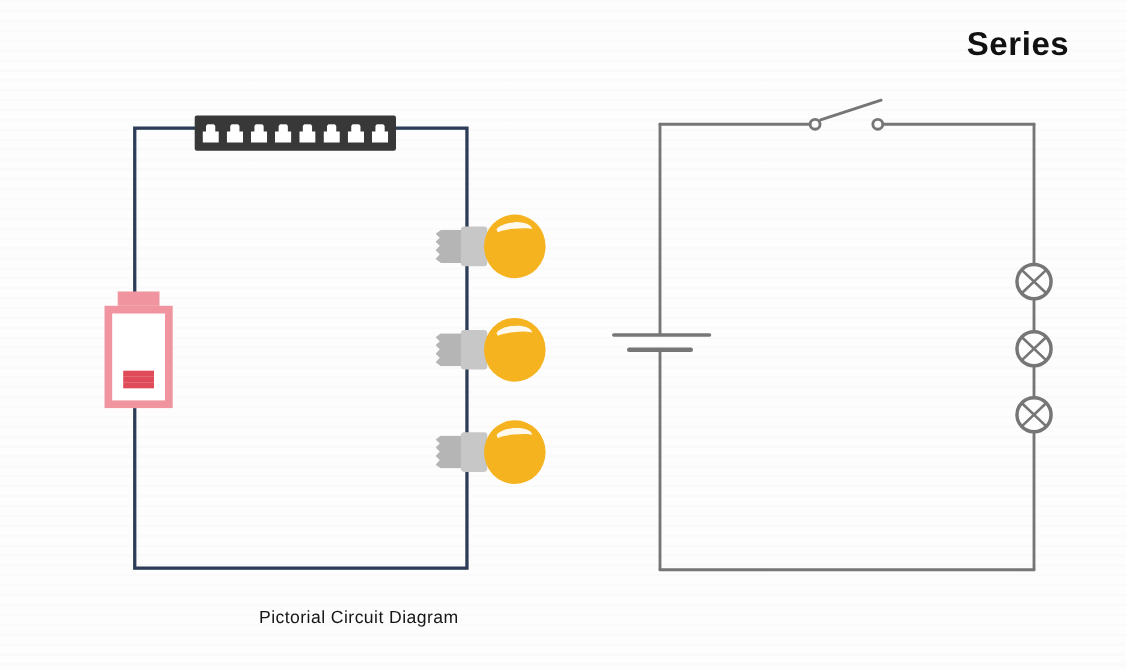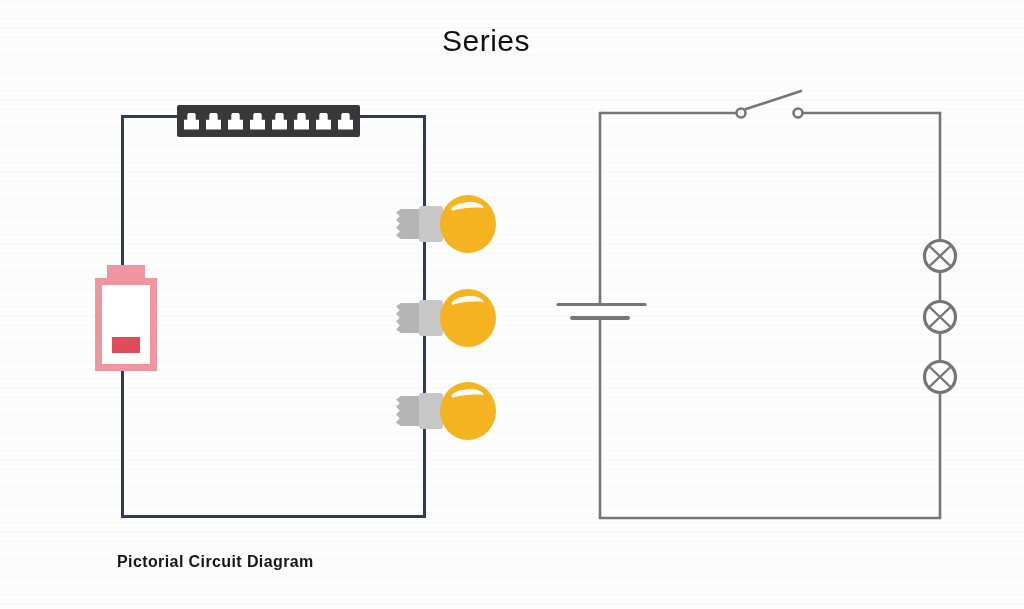--- a/index.html
+++ b/index.html
@@ -14,28 +14,28 @@
       repeating-linear-gradient(180deg,
         rgba(0,0,0,0.012) 0px, rgba(0,0,0,0.012) 2px,
         rgba(255,255,255,0) 2px, rgba(255,255,255,0) 9px),
       #fdfdfd;
     overflow:hidden;
   }
 
   
   .title{
     position:absolute;left:0;top:24px;width:972px;
-    text-align:center;
-    font-size:30px;font-weight:normal;color:#111;
+    text-align:right;
+    font-size:30px;font-weight:bold;color:#111;
     letter-spacing:0.5px;
   }
   .caption{
     position:absolute;top:553px;width:300px;
-    text-align:left;
-    font-size:16px;font-weight:bold;color:#161616;
+    text-align:right;
+    font-size:16px;font-weight:normal;color:#161616;
     letter-spacing:0.4px;
   }
   .caption.pictorial-cap{left:117px;}
   .caption.schematic-cap{left:619px;}
 
   
   .p-loop{
     position:absolute;left:121px;top:115px;
     width:305px;height:403px;
     border:3px solid #2e3d57;

